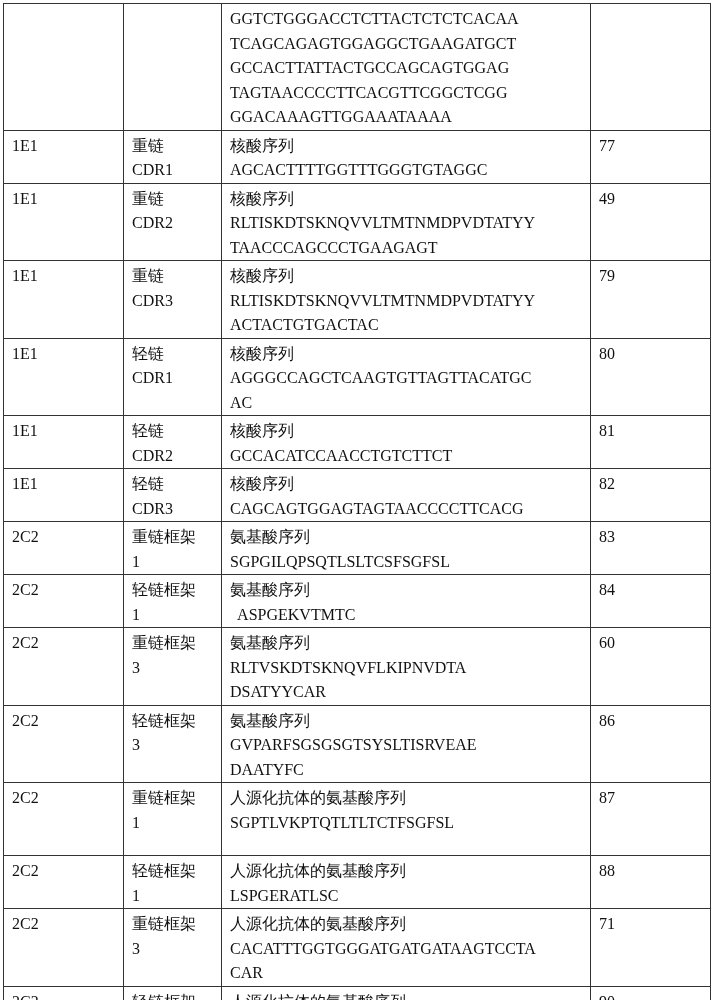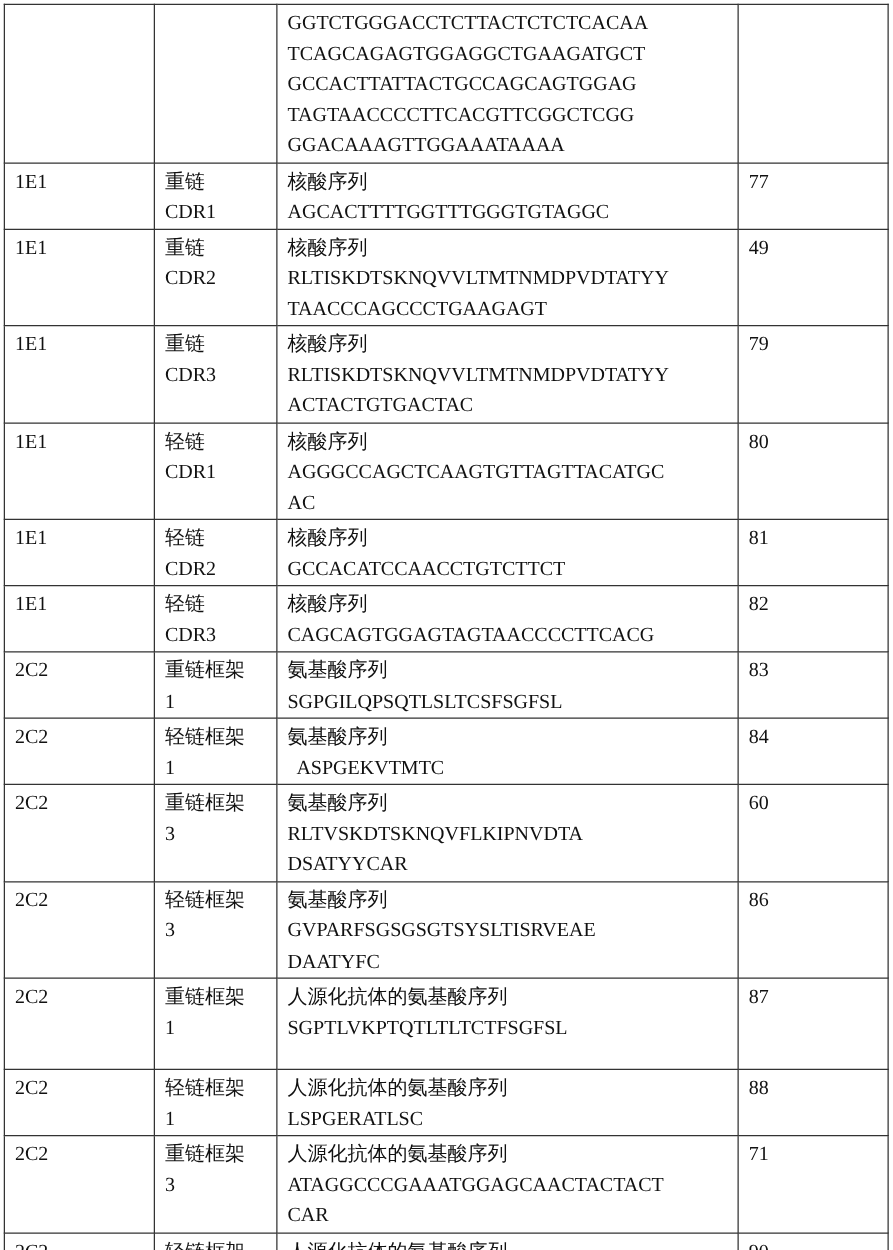--- a/index.html
+++ b/index.html
@@ -279,21 +279,21 @@
   <tr style="height: 73px;">
     <td>
       <span class="line">2C2</span>
     </td>
     <td>
           <span class="line">重链框架</span>
           <span class="line">3</span>
         </td>
     <td>
           <span class="line">人源化抗体的氨基酸序列</span>
-          <span class="seq-line">ATAGGCCCGAAATGGAGCAACTACTACT</span>
+          <span class="seq-line">CACATTTGGTGGGATGATGATAAGTCCTA</span>
           <span class="seq-line">CAR</span>
         </td>
     <td>
       <span class="line">71</span>
     </td>
   </tr>
 
   <tr style="height: 63px;">
     <td>
       <span class="line">2C2</span>

